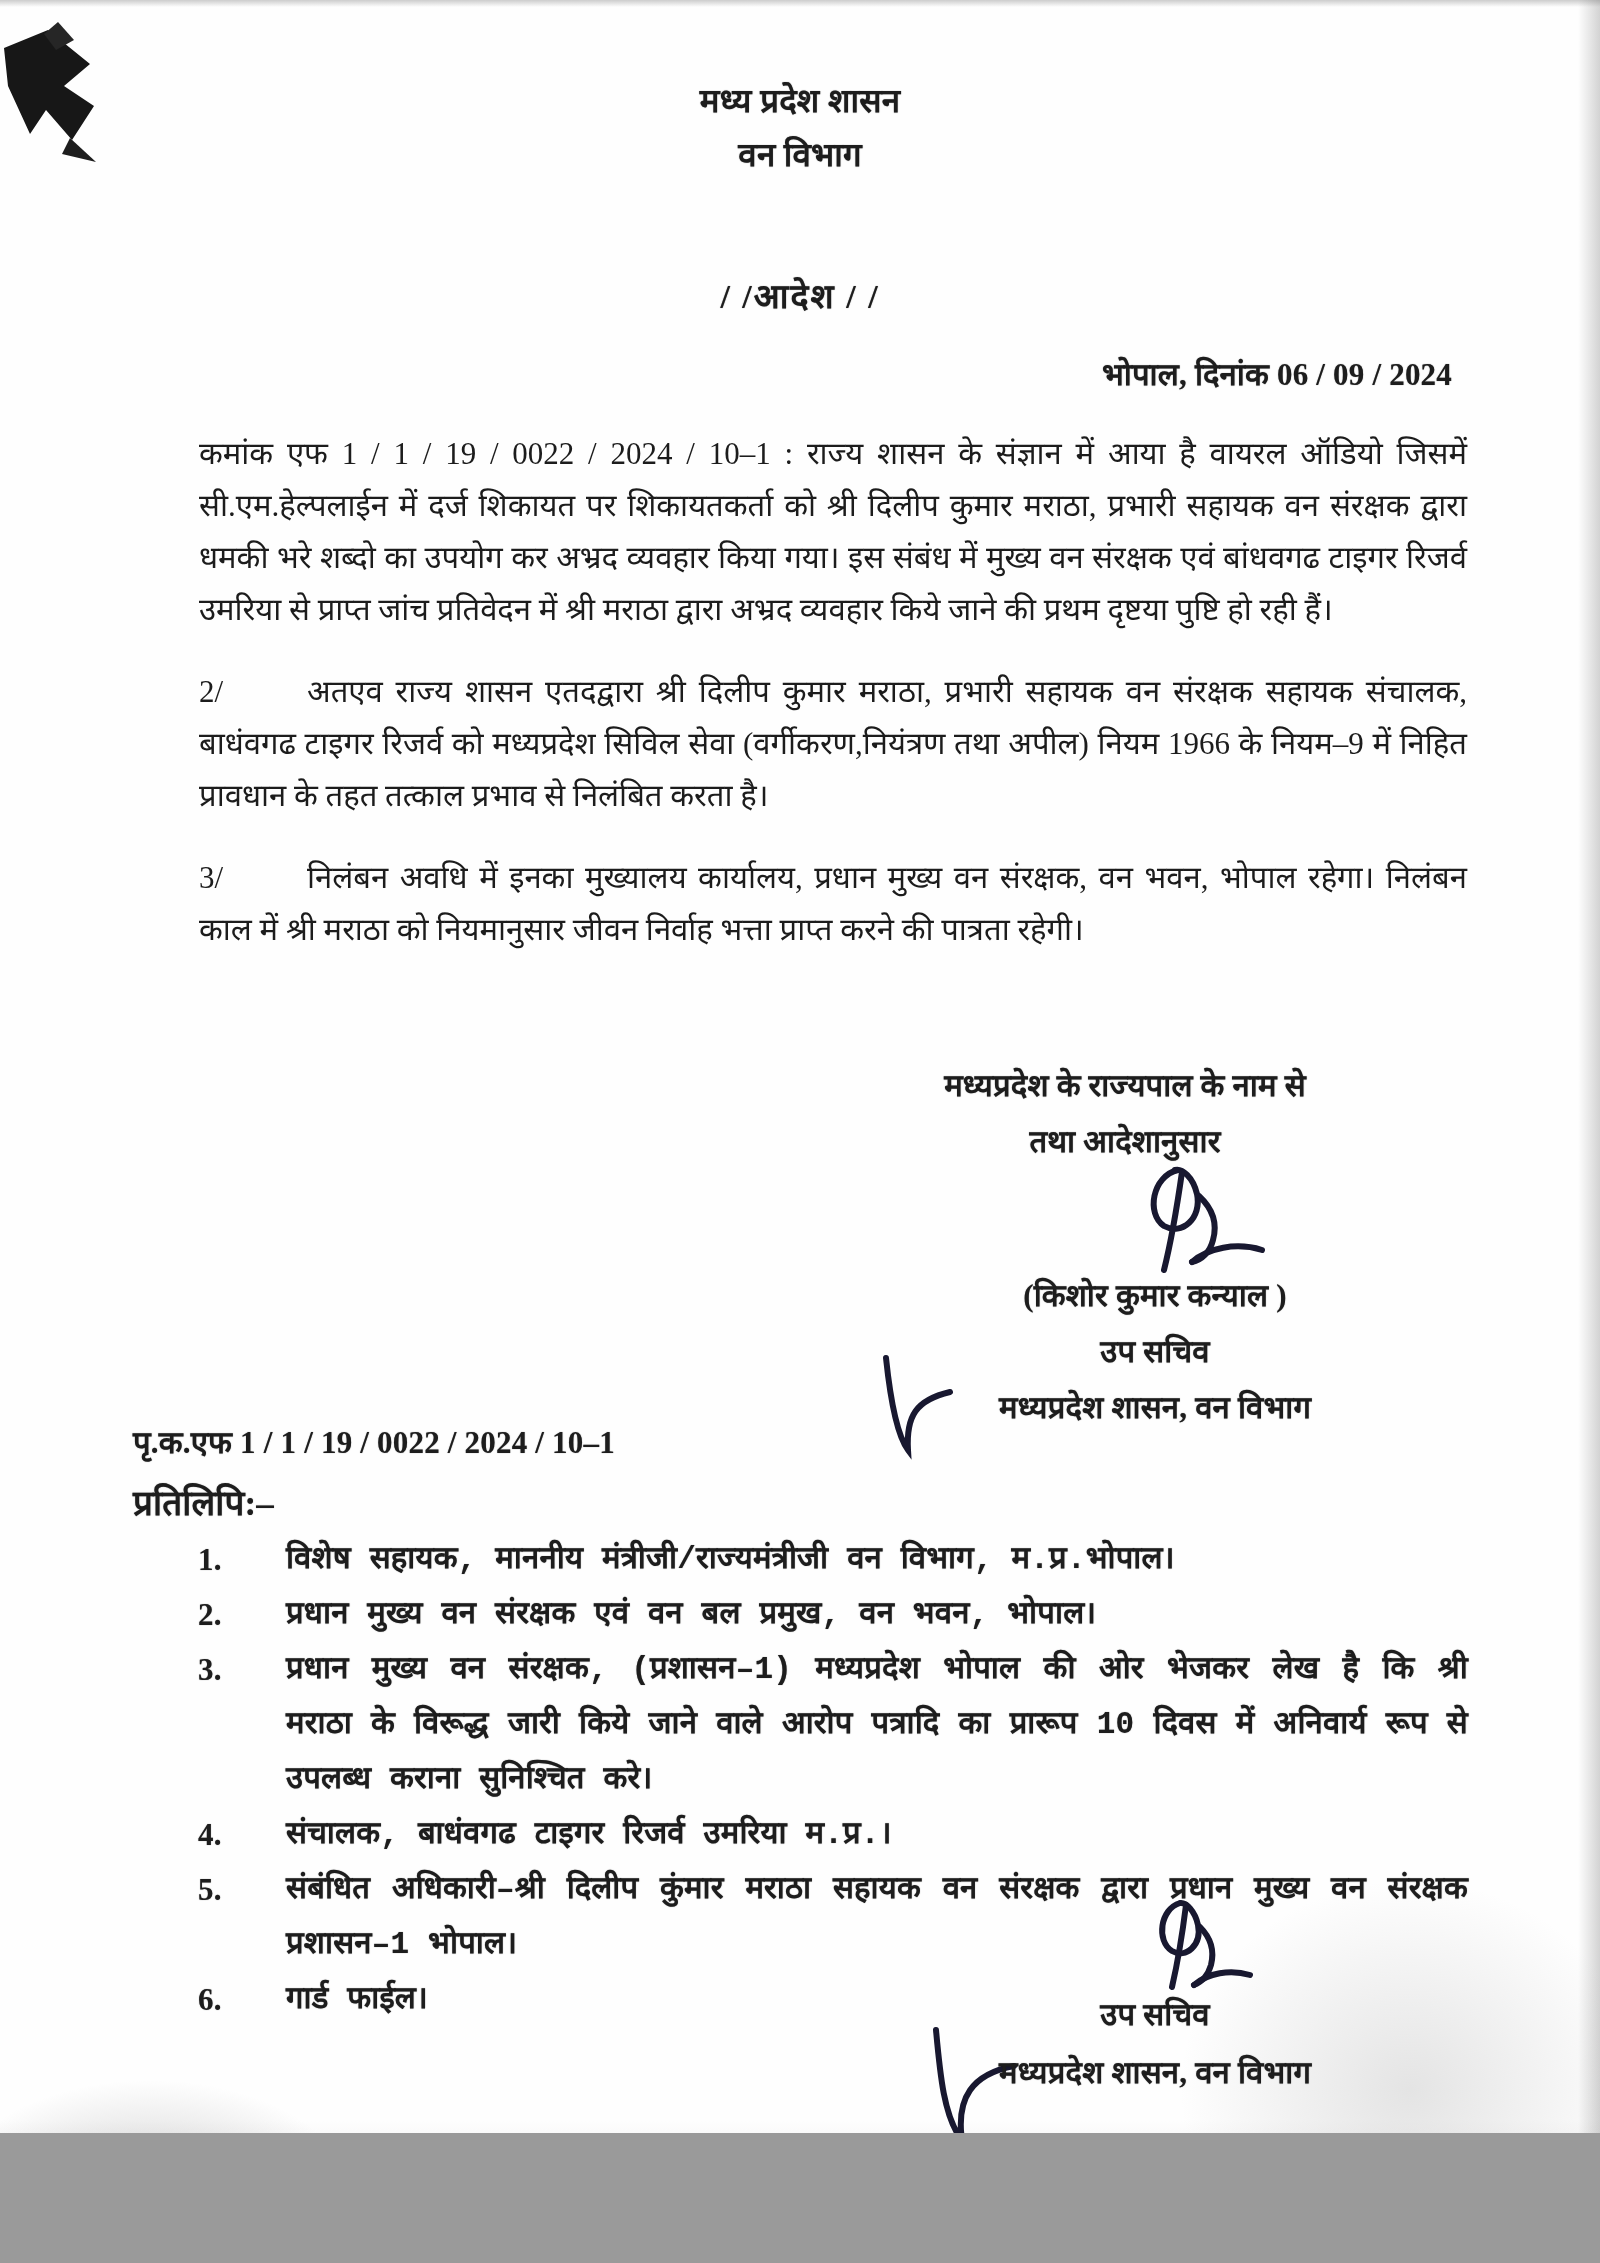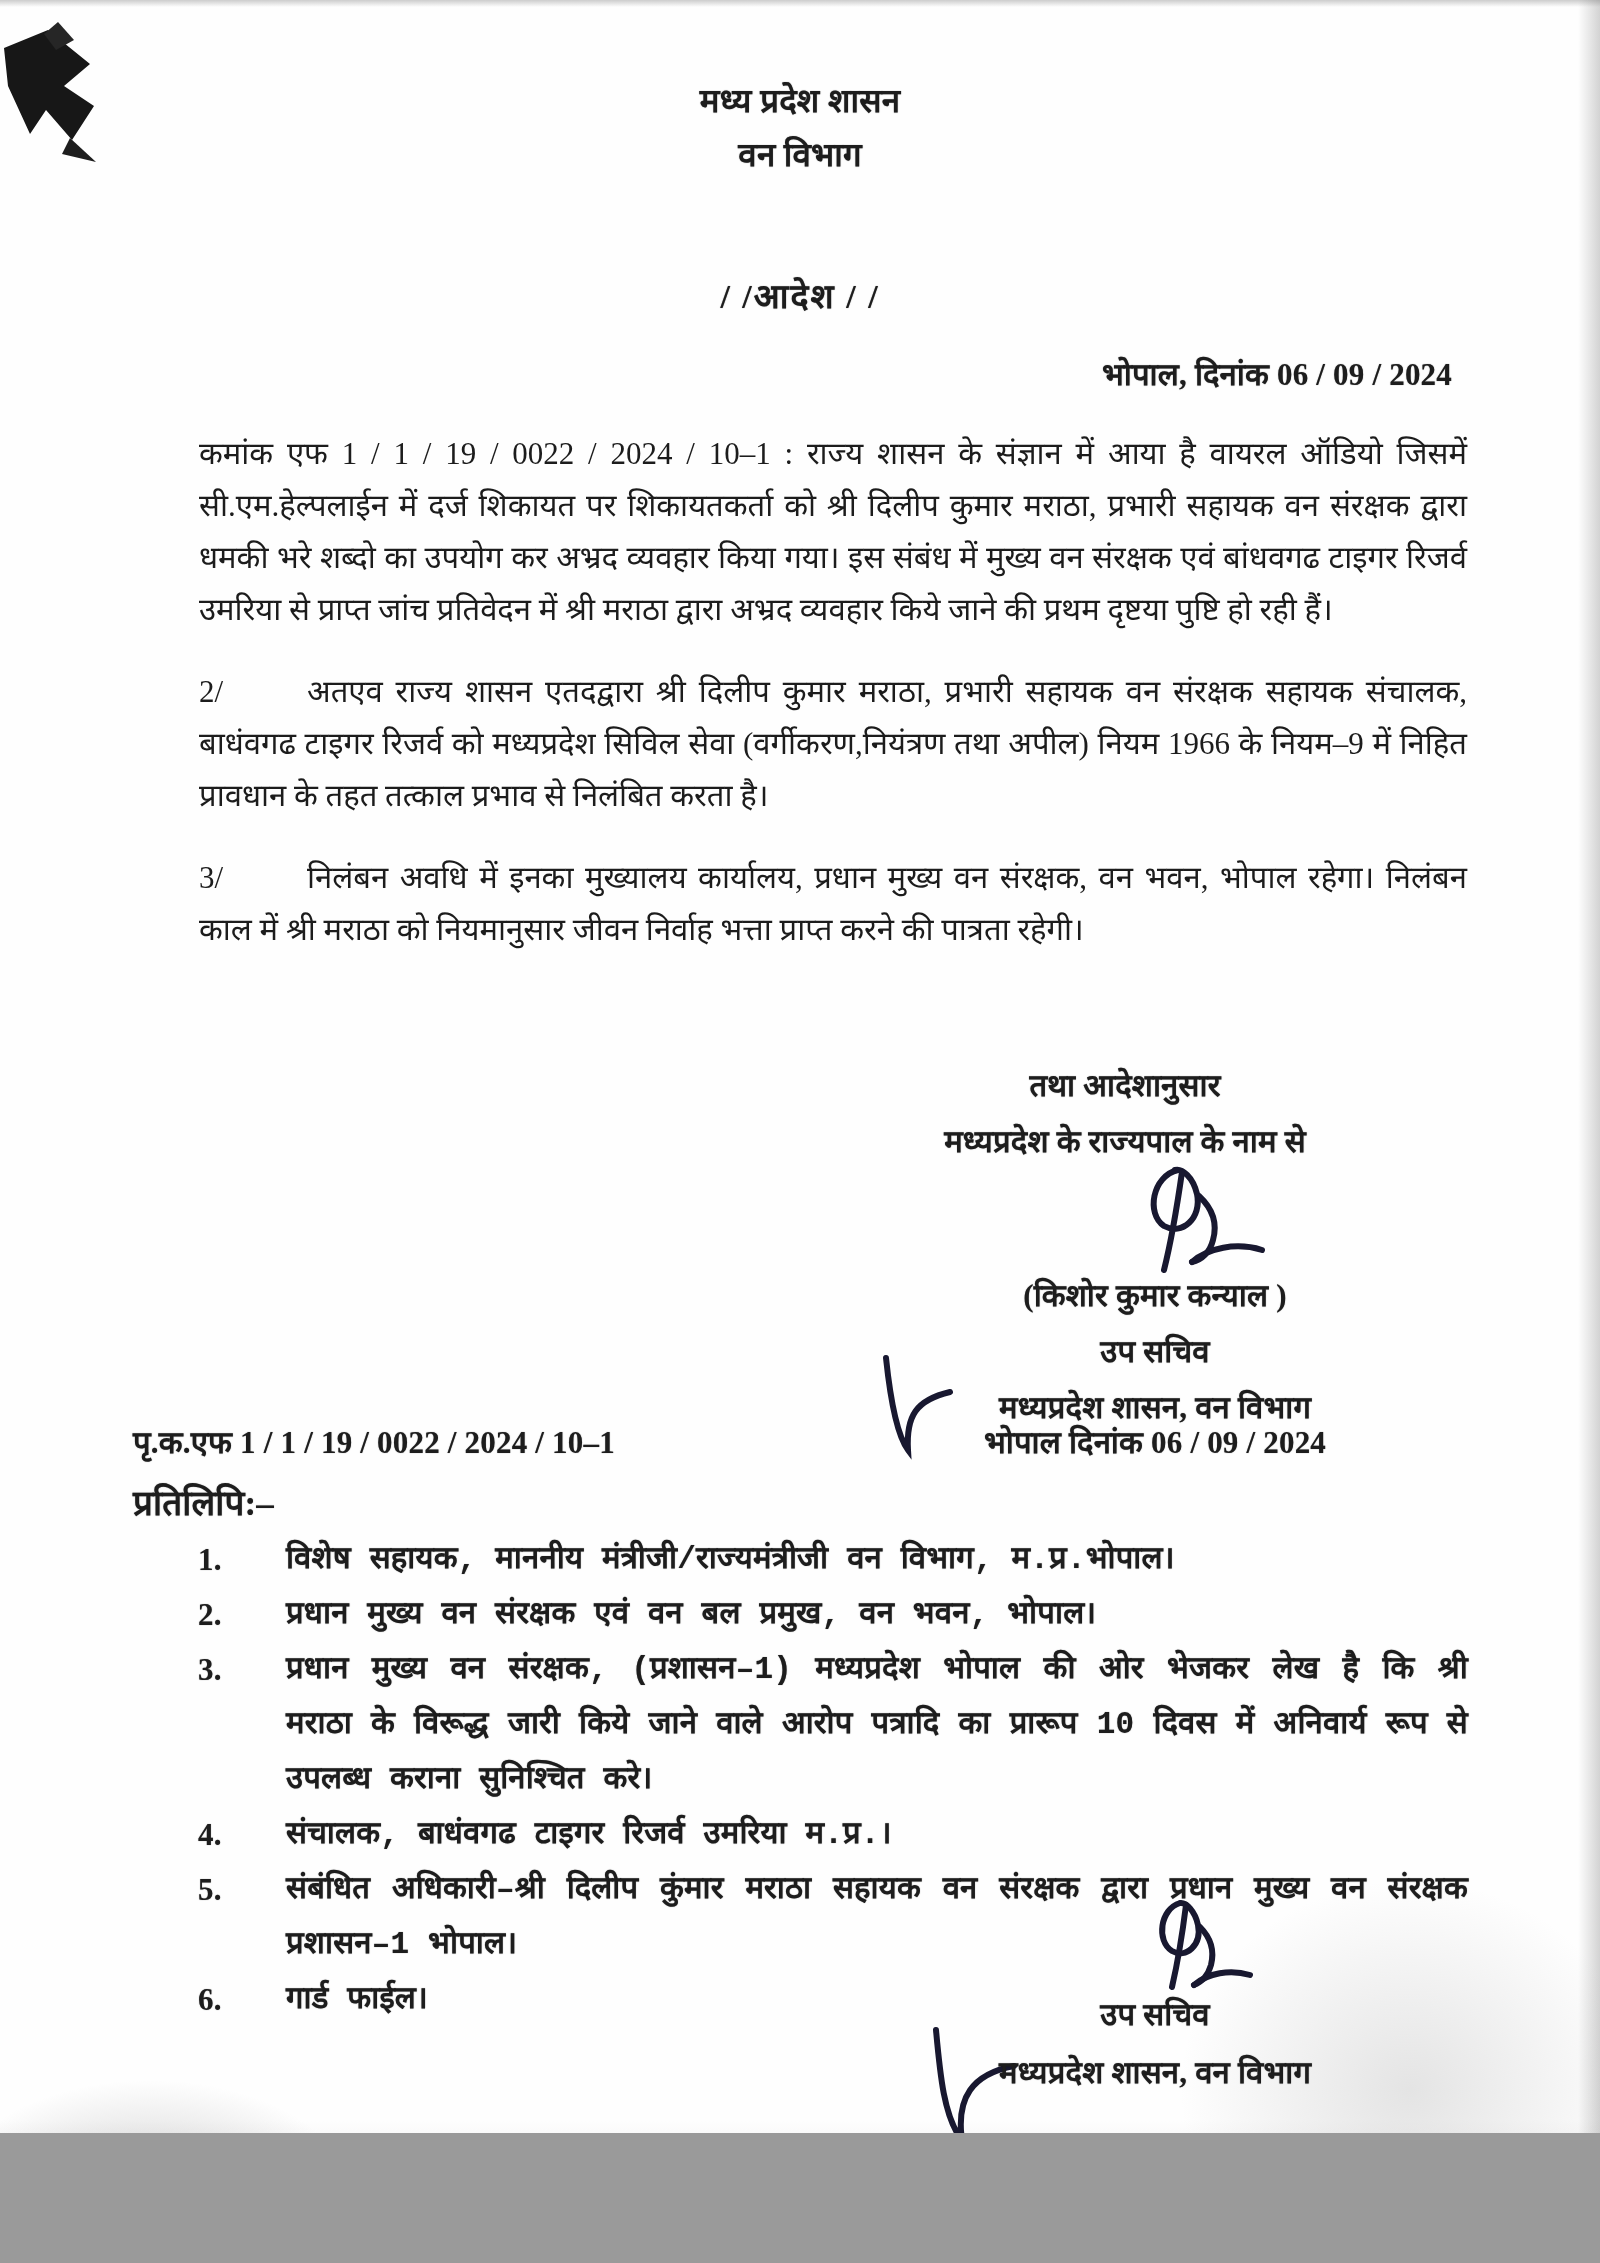--- a/index.html
+++ b/index.html
@@ -120,22 +120,22 @@
 
   <div class="top-date txt">भोपाल, दिनांक 06 / 09 / 2024</div>
 
   <div class="bodytext">
     <p>कमांक एफ 1 / 1 / 19 / 0022 / 2024 / 10–1 : राज्य शासन के संज्ञान में आया है वायरल ऑडियो जिसमें सी.एम.हेल्पलाईन में दर्ज शिकायत पर शिकायतकर्ता को श्री दिलीप कुमार मराठा, प्रभारी सहायक वन संरक्षक द्वारा धमकी भरे शब्दो का उपयोग कर अभ्रद व्यवहार किया गया। इस संबंध में मुख्य वन संरक्षक एवं बांधवगढ टाइगर रिजर्व उमरिया से प्राप्त जांच प्रतिवेदन में श्री मराठा द्वारा अभ्रद व्यवहार किये जाने की प्रथम दृष्टया पुष्टि हो रही हैं।</p>
     <p><span class="pnum">2/</span><span>अतएव राज्य शासन एतदद्वारा श्री दिलीप कुमार मराठा, प्रभारी सहायक वन संरक्षक सहायक संचालक, बाधंवगढ टाइगर रिजर्व को मध्यप्रदेश सिविल सेवा (वर्गीकरण,नियंत्रण तथा अपील) नियम 1966 के नियम–9 में निहित प्रावधान के तहत तत्काल प्रभाव से निलंबित करता है।</span></p>
     <p><span class="pnum">3/</span><span>निलंबन अवधि में इनका मुख्यालय कार्यालय, प्रधान मुख्य वन संरक्षक, वन भवन, भोपाल रहेगा। निलंबन काल में श्री मराठा को नियमानुसार जीवन निर्वाह भत्ता प्राप्त करने की पात्रता रहेगी।</span></p>
   </div>
 
   <div class="onbehalf txt">
+    <div>मध्यप्रदेश के राज्यपाल के नाम से</div>
     <div>तथा आदेशानुसार</div>
-    <div>मध्यप्रदेश के राज्यपाल के नाम से</div>
   </div>
 
   <div class="sig-top">
     <svg width="175" height="118" viewBox="0 0 175 118">
       <g fill="none" stroke="#181830" stroke-width="6" stroke-linecap="round">
         <path d="M58 10 C32 16 26 54 44 66 C62 76 82 58 77 34 C73 17 62 8 55 10"></path>
         <path d="M62 12 C58 40 52 78 44 110"></path>
         <path d="M79 36 C92 48 98 62 93 80 C90 92 82 100 72 102"></path>
         <path d="M72 102 C88 88 116 82 142 90"></path>
       </g>
@@ -147,21 +147,20 @@
     <div>उप सचिव</div>
     <div>मध्यप्रदेश शासन, वन विभाग</div>
   </div>
 
   <div class="tick-mid">
     <svg width="90" height="110" viewBox="0 0 90 110">
       <path d="M14 6 C18 44 24 82 36 98 C34 64 44 48 78 40" fill="none" stroke="#181830" stroke-width="6" stroke-linecap="round"></path>
     </svg>
   </div>
 
-  <div class="sig-date txt">भोपाल दिनांक 06 / 09 /  2024</div>
 
   <div class="refno txt">पृ.क.एफ 1 / 1 / 19 / 0022 / 2024 / 10–1</div>
   <div class="copylabel txt">प्रतिलिपि:–</div>
 
   <div class="copylist txt">
     <div class="copyrow">
       <span class="num">1.</span>
       <span class="ctext">विशेष सहायक, माननीय मंत्रीजी/राज्यमंत्रीजी वन विभाग, म.प्र.भोपाल।</span>
     </div>
     <div class="copyrow">

